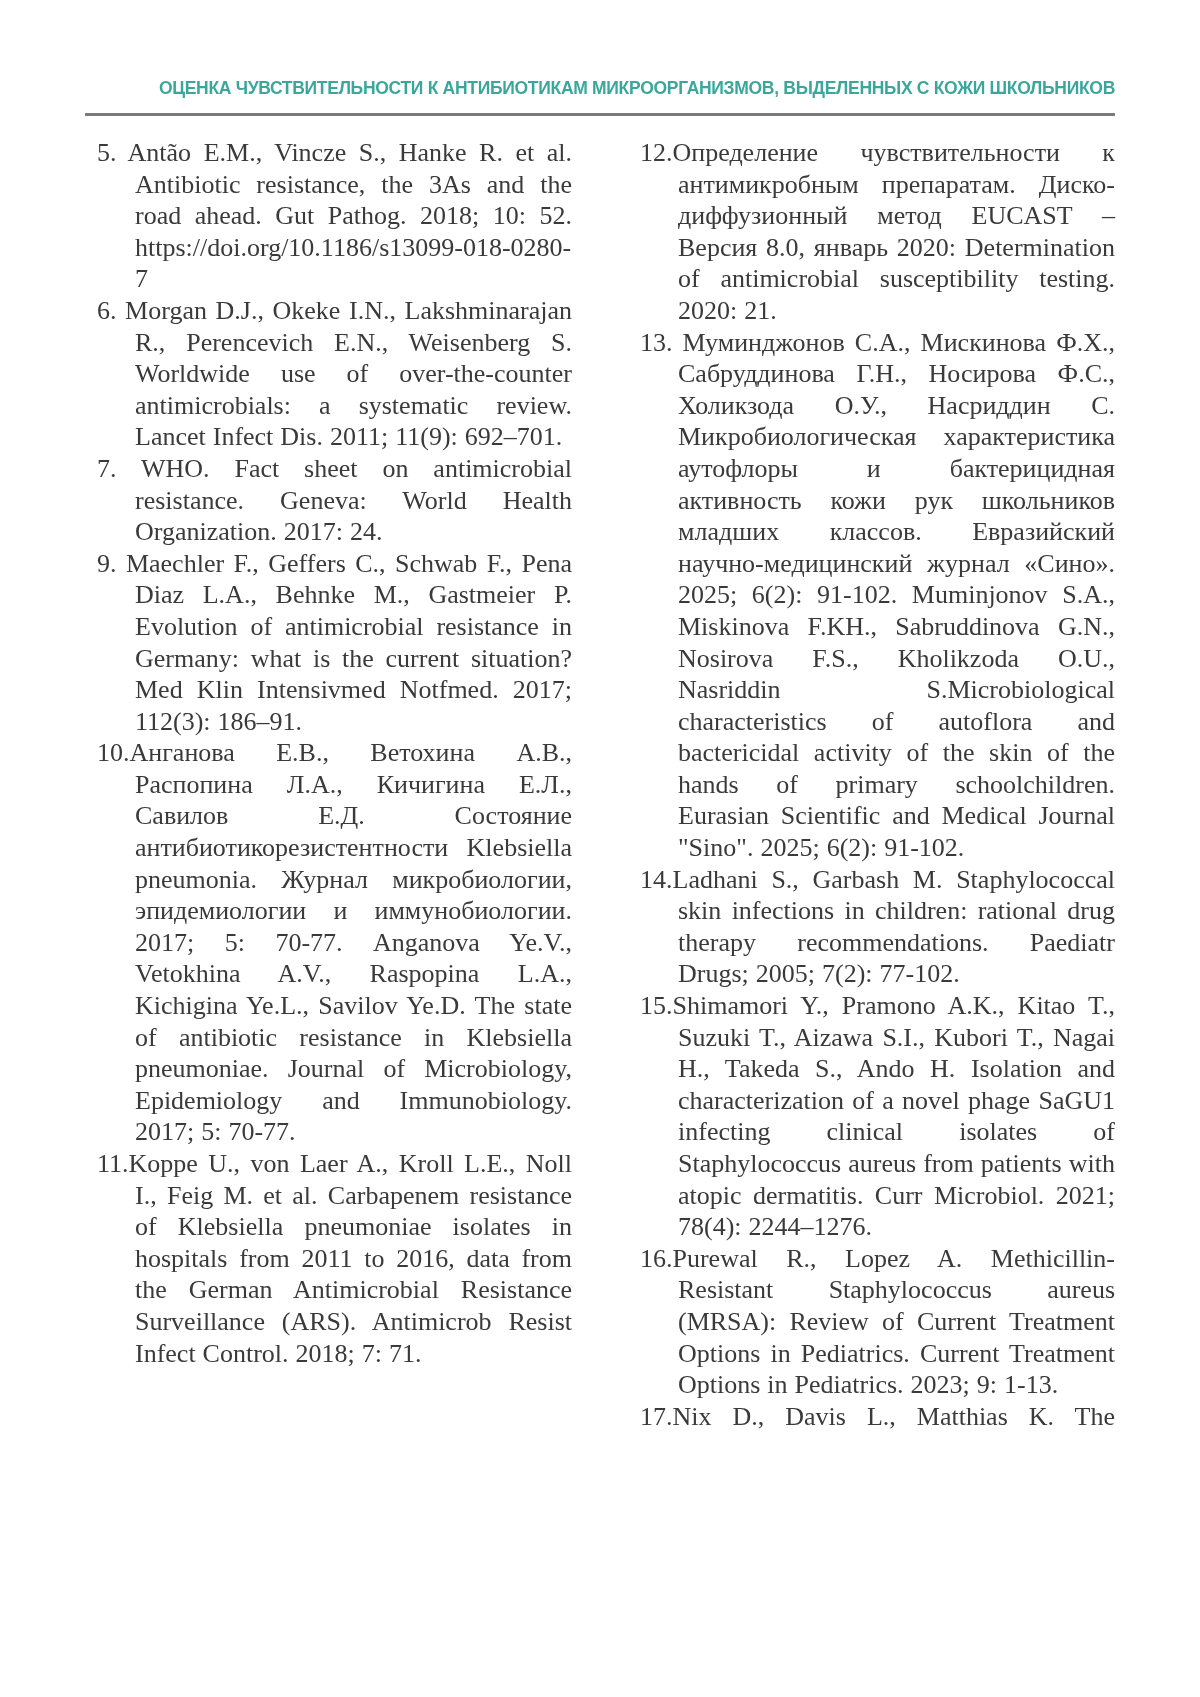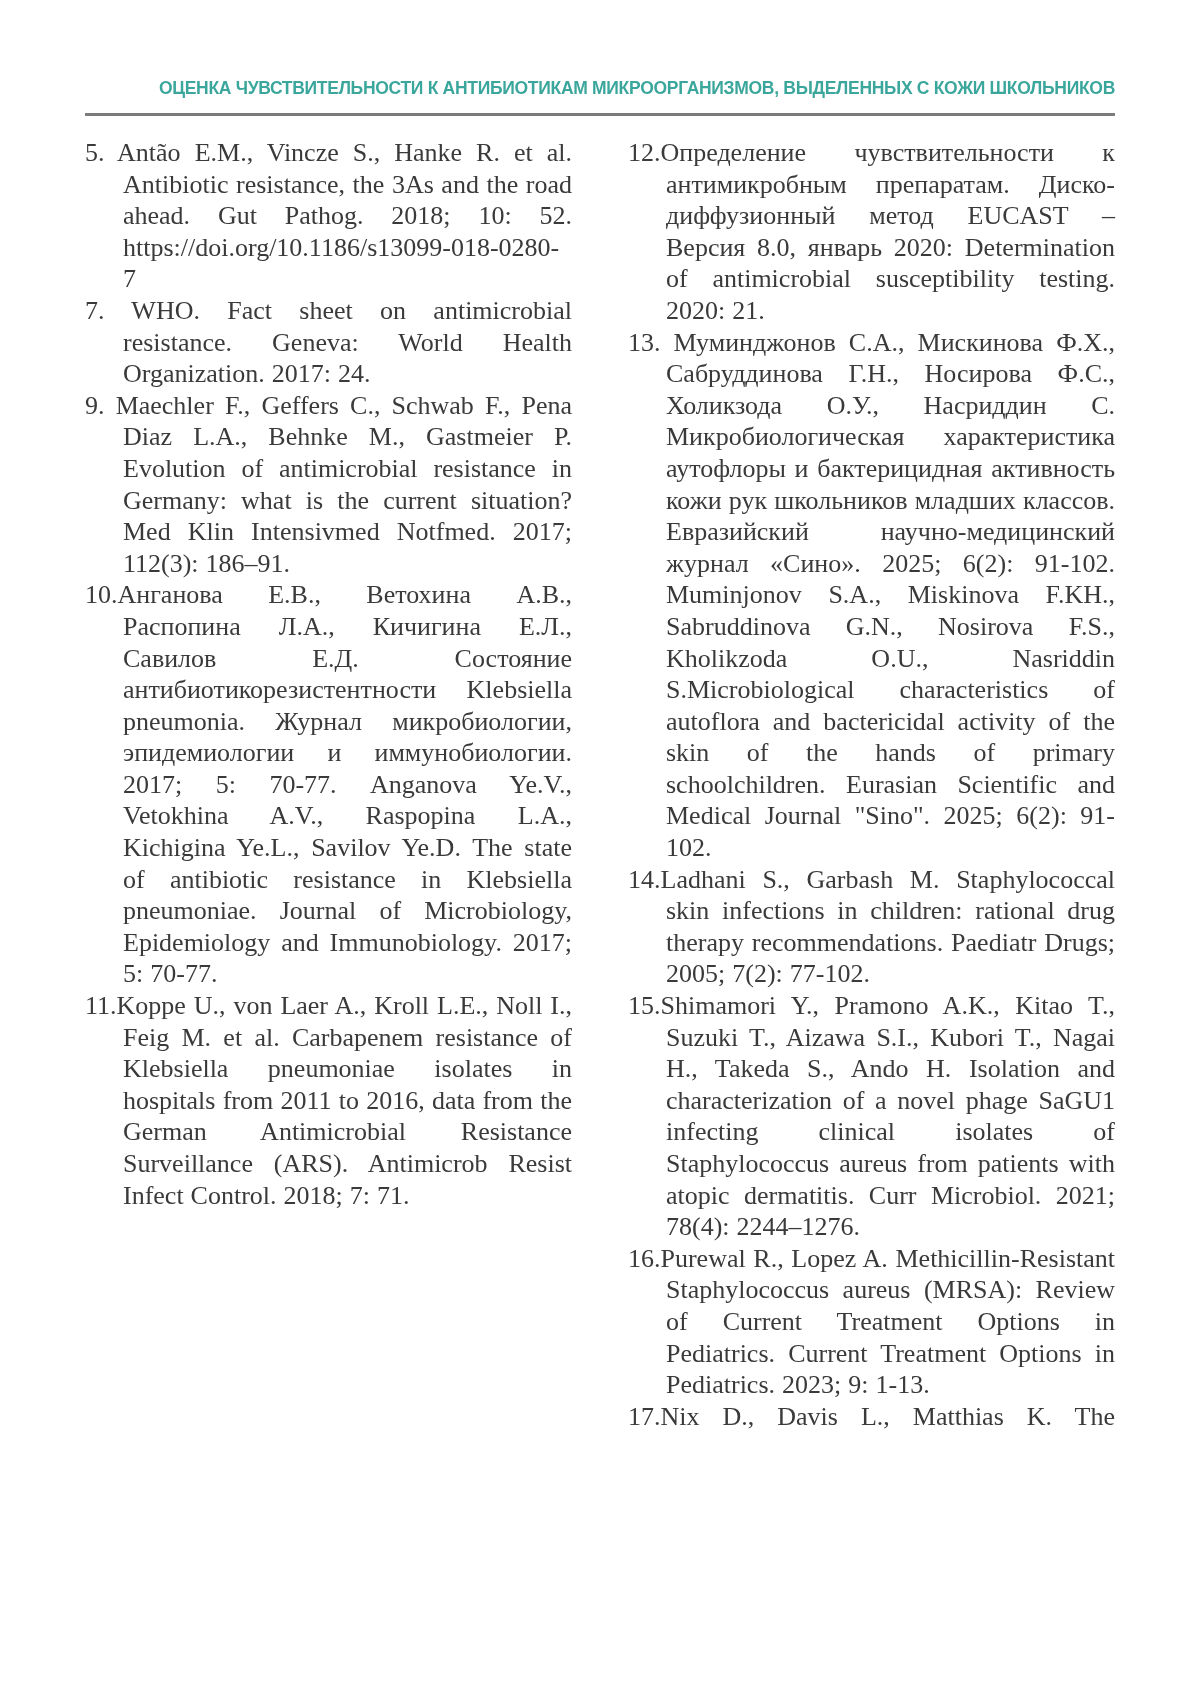--- a/index.html
+++ b/index.html
@@ -49,20 +49,21 @@
     flex: 0 0 487px;
   }
   .ref {
     font-size: 26px;
     line-height: 31.6px;
     color: #3a3a3a;
     text-align: justify;
     padding-left: 38px;
     text-indent: -38px;
     word-spacing: 0.5px;
+    margin-left: 12px;
   }
   .footer-rule {
     position: absolute;
     top: 1577px;
     left: 85px;
     width: 1030px;
     height: 2px;
     background: #2d2d2d;
   }
   .footer {
@@ -98,20 +99,21 @@
 
 <div class="page">
 
   <div class="running-head">ОЦЕНКА ЧУВСТВИТЕЛЬНОСТИ К АНТИБИОТИКАМ МИКРООРГАНИЗМОВ, ВЫДЕЛЕННЫХ С КОЖИ ШКОЛЬНИКОВ</div>
 
   <div class="header-rule"></div>
 
   <div class="columns">
     <div class="col">
       <div class="ref">5. Antão E.M., Vincze S., Hanke R. et al. Antibiotic resistance, the 3As and the road ahead. Gut Pathog. 2018; 10: 52. https://doi.org/10.1186/s13099-018-0280-7</div>
+      <div class="ref">6. Morgan D.J., Okeke I.N., Lakshminarajan R., Perencevich E.N., Weisenberg S. Worldwide use of over-the-counter antimicrobials: a systematic review. Lancet Infect Dis. 2011; 11(9): 692–701.</div>
       <div class="ref">7. WHO. Fact sheet on antimicrobial resistance. Geneva: World Health Organization. 2017: 24.</div>
       <div class="ref">9. Maechler F., Geffers C., Schwab F., Pena Diaz L.A., Behnke M., Gastmeier P. Evolution of antimicrobial resistance in Germany: what is the current situation? Med Klin Intensivmed Notfmed. 2017; 112(3): 186–91.</div>
       <div class="ref">10.Анганова Е.В., Ветохина А.В., Распопина Л.А., Кичигина Е.Л., Савилов Е.Д. Состояние антибиотикорезистентности Klebsiella pneumonia. Журнал микробиологии, эпидемиологии и иммунобиологии. 2017; 5: 70-77. Anganova Ye.V., Vetokhina A.V., Raspopina L.A., Kichigina Ye.L., Savilov Ye.D. The state of antibiotic resistance in Klebsiella pneumoniae. Journal of Microbiology, Epidemiology and Immunobiology. 2017; 5: 70-77.</div>
       <div class="ref">11.Koppe U., von Laer A., Kroll L.E., Noll I., Feig M. et al. Carbapenem resistance of Klebsiella pneumoniae isolates in hospitals from 2011 to 2016, data from the German Antimicrobial Resistance Surveillance (ARS). Antimicrob Resist Infect Control. 2018; 7: 71.</div>
     </div>
     <div class="col">
       <div class="ref">12.Определение чувствительности к антимикробным препаратам. Диско-диффузионный метод EUCAST – Версия 8.0, январь 2020: Determination of antimicrobial susceptibility testing. 2020: 21.</div>
       <div class="ref">13. Муминджонов С.А., Мискинова Ф.Х., Сабруддинова Г.Н., Носирова Ф.С., Холикзода О.У., Насриддин С. Микробиологическая характеристика аутофлоры и бактерицидная активность кожи рук школьников младших классов. Евразийский научно-медицинский журнал «Сино». 2025; 6(2): 91-102. Muminjonov S.A., Miskinova F.KH., Sabruddinova G.N., Nosirova F.S., Kholikzoda O.U., Nasriddin S.Microbiological characteristics of autoflora and bactericidal activity of the skin of the hands of primary schoolchildren. Eurasian Scientific and Medical Journal "Sino". 2025; 6(2): 91-102.</div>
       <div class="ref">14.Ladhani S., Garbash M. Staphylococcal skin infections in children: rational drug therapy recommendations. Paediatr Drugs; 2005; 7(2): 77-102.</div>
       <div class="ref">15.Shimamori Y., Pramono A.K., Kitao T., Suzuki T., Aizawa S.I., Kubori T., Nagai H., Takeda S., Ando H. Isolation and characterization of a novel phage SaGU1 infecting clinical isolates of Staphylococcus aureus from patients with atopic dermatitis. Curr Microbiol. 2021; 78(4): 2244–1276.</div>

